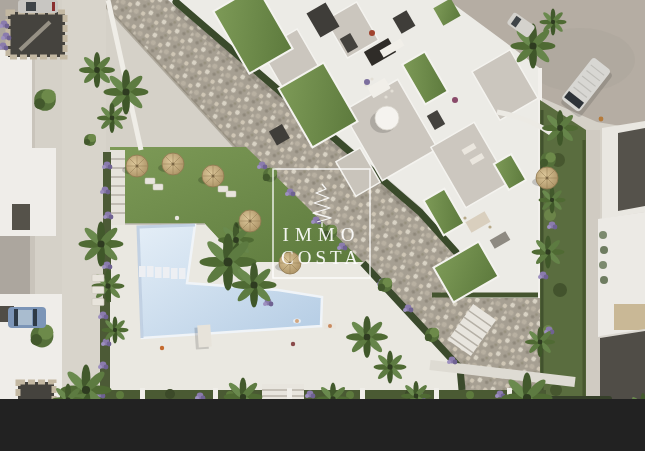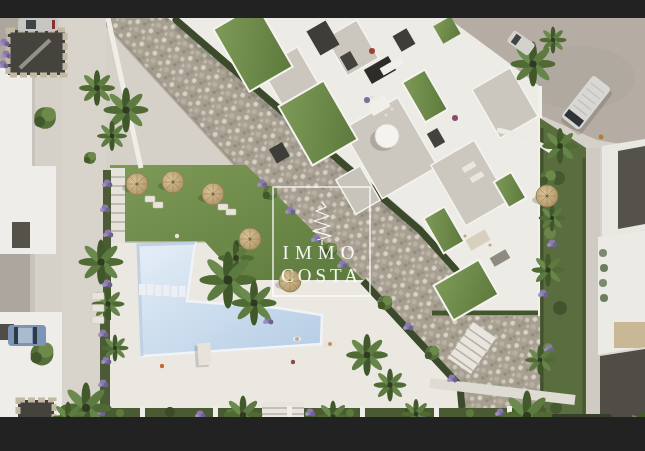--- a/index.html
+++ b/index.html
@@ -1,17 +1,17 @@
 <!DOCTYPE html>
 <html><head>
 <meta charset="utf-8">
 <style>
   html,body{margin:0;padding:0;background:#222;}
   .stage{position:relative;width:645px;height:399px;overflow:hidden;
-         font-family:"Liberation Sans",sans-serif;margin-top:18px;}
+         font-family:"Liberation Sans",sans-serif;}
   .stage svg{display:block;}
   text.wm{font-family:"Liberation Serif","DejaVu Serif",serif;
           fill:rgba(255,255,255,.92);}
 </style>
 </head>
 <body>
 
 <div class="stage">
 <svg width="645" height="451" viewBox="0 0 645 451">
   <defs>

